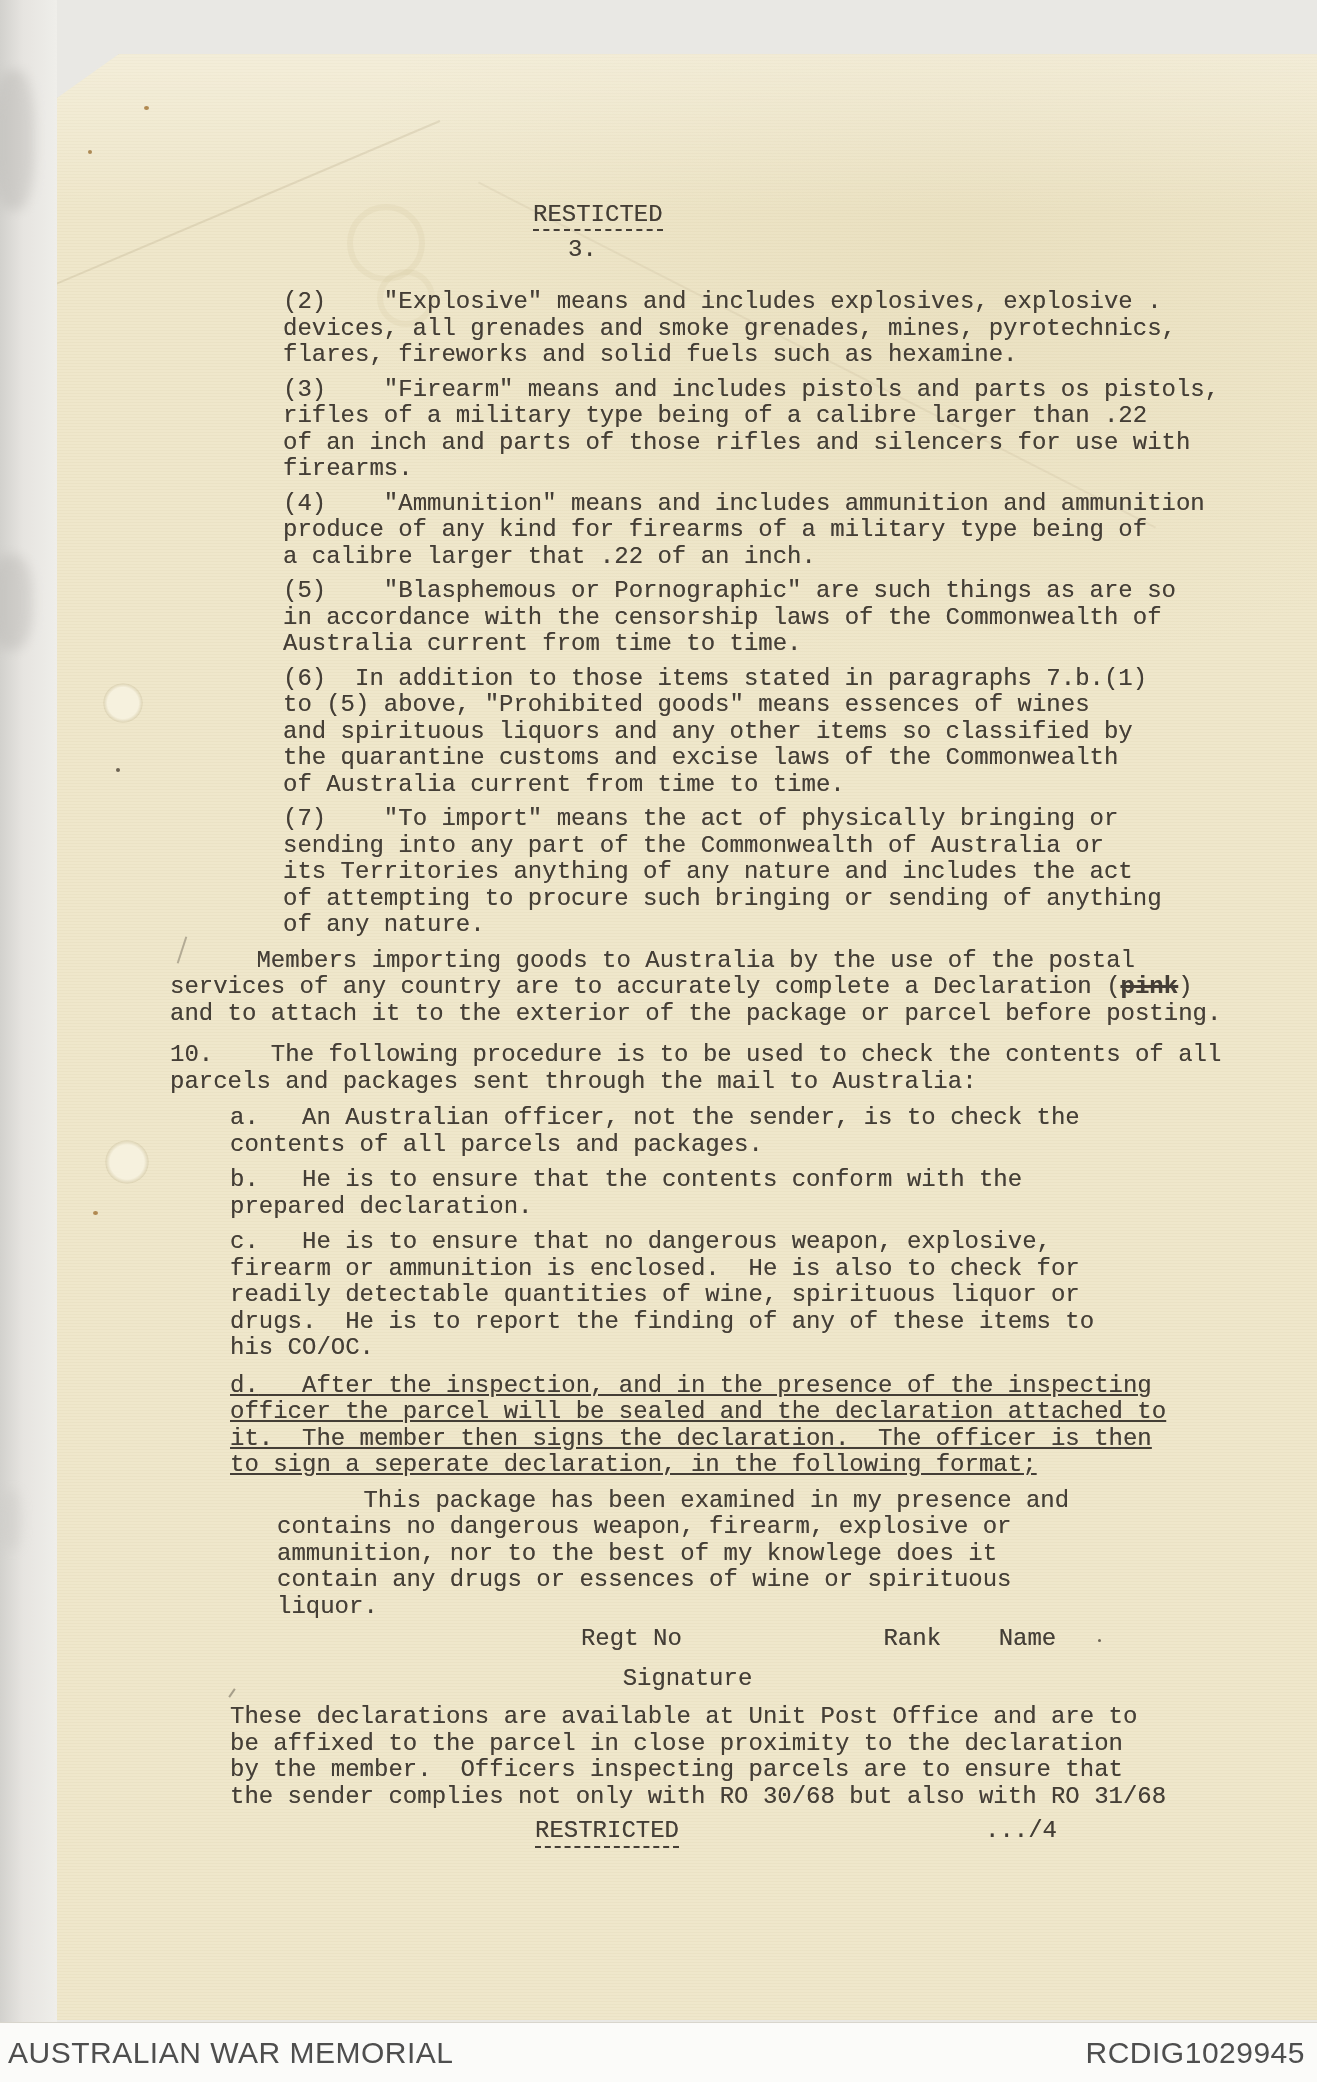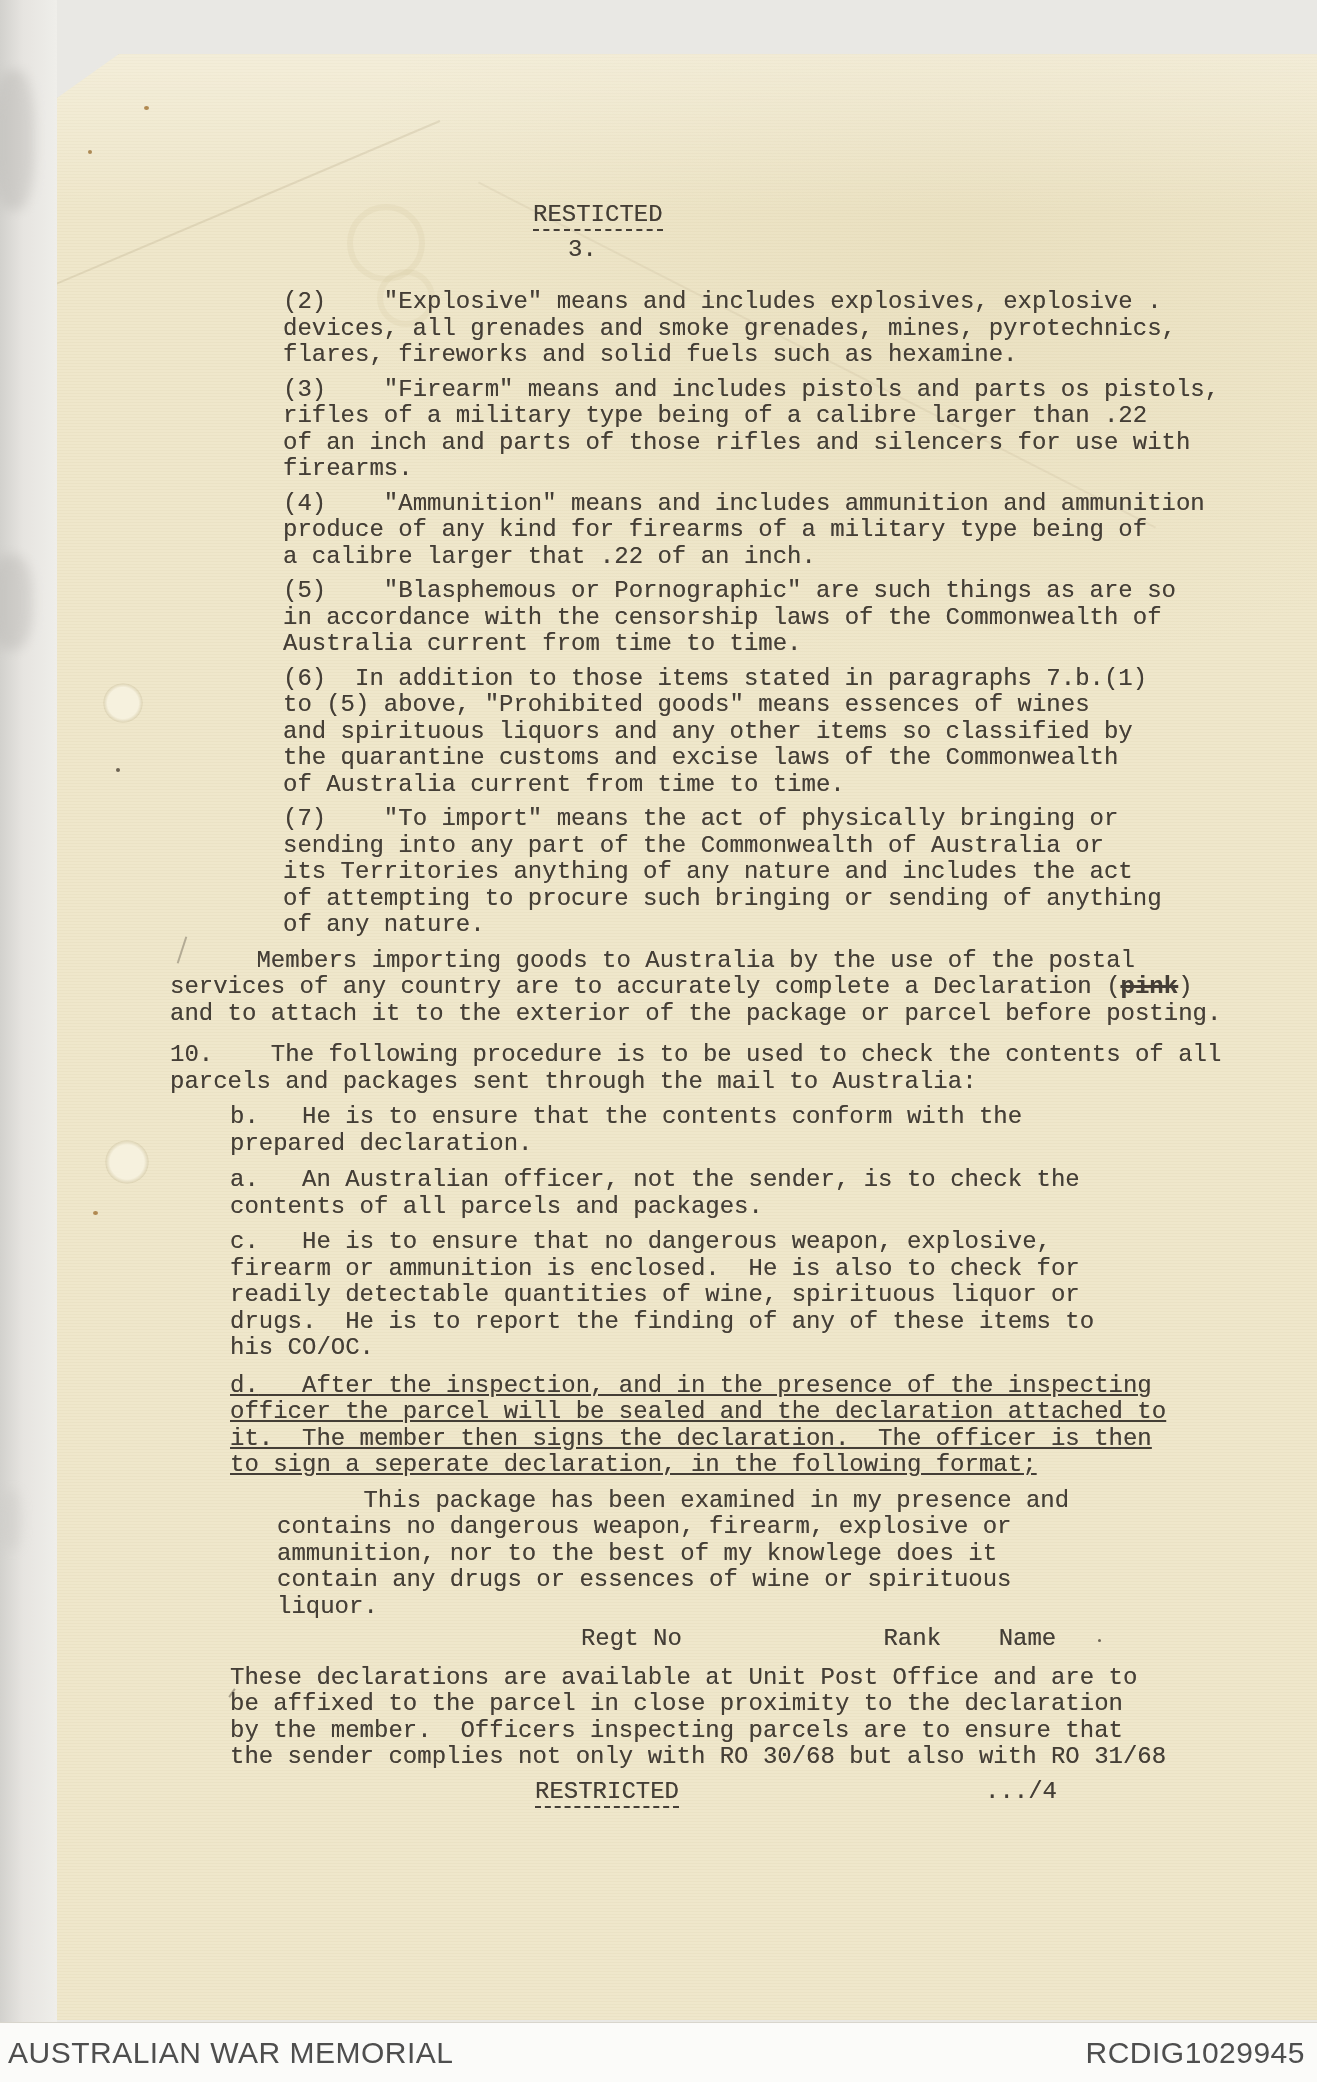--- a/index.html
+++ b/index.html
@@ -144,45 +144,46 @@
 
 
       <div class="para body8"><span>      Members importing goods to Australia by the use of the postal
 services of any country are to accurately complete a Declaration (</span><span class="struck">pink</span><span>)
 and to attach it to the exterior of the package or parcel before posting.</span></div>
 
 
       <div class="para sec10"><span class="num">10.</span><span>    The following procedure is to be used to check the contents of all
 parcels and packages sent through the mail to Australia:</span></div>
 
+      <div class="para item a"><span class="num">a.</span><span>   An Australian officer, not the sender, is to check the
+contents of all parcels and packages.</span></div>
+
       <div class="para item b"><span class="num">b.</span><span>   He is to ensure that the contents conform with the
 prepared declaration.</span></div>
-
-      <div class="para item a"><span class="num">a.</span><span>   An Australian officer, not the sender, is to check the
-contents of all parcels and packages.</span></div>
 
       <div class="para item c"><span class="num">c.</span><span>   He is to ensure that no dangerous weapon, explosive,
 firearm or ammunition is enclosed.  He is also to check for
 readily detectable quantities of wine, spirituous liquor or
 drugs.  He is to report the finding of any of these items to
 his CO/OC.</span></div>
 
       <div class="para item d"><span class="num">d.</span><span>   After the inspection, and in the presence of the inspecting
 officer the parcel will be sealed and the declaration attached to
 it.  The member then signs the declaration.  The officer is then
 to sign a seperate declaration, in the following format;</span></div>
 
       <div class="para decl">      This package has been examined in my presence and
 contains no dangerous weapon, firearm, explosive or
 ammunition, nor to the best of my knowlege does it
 contain any drugs or essences of wine or spirituous
 liquor.</div>
 
       <div class="para fields">   Regt No              Rank    Name</div>
 
+      <div class="para signature">                        Signature</div>
 
       <div class="para closing">These declarations are available at Unit Post Office and are to
 be affixed to the parcel in close proximity to the declaration
 by the member.  Officers inspecting parcels are to ensure that
 the sender complies not only with RO 30/68 but also with RO 31/68</div>
 
       <div class="footer-row">
         <span class="footer-class">RESTRICTED</span>
         <span class="page-marker">.../4</span>
       </div>

